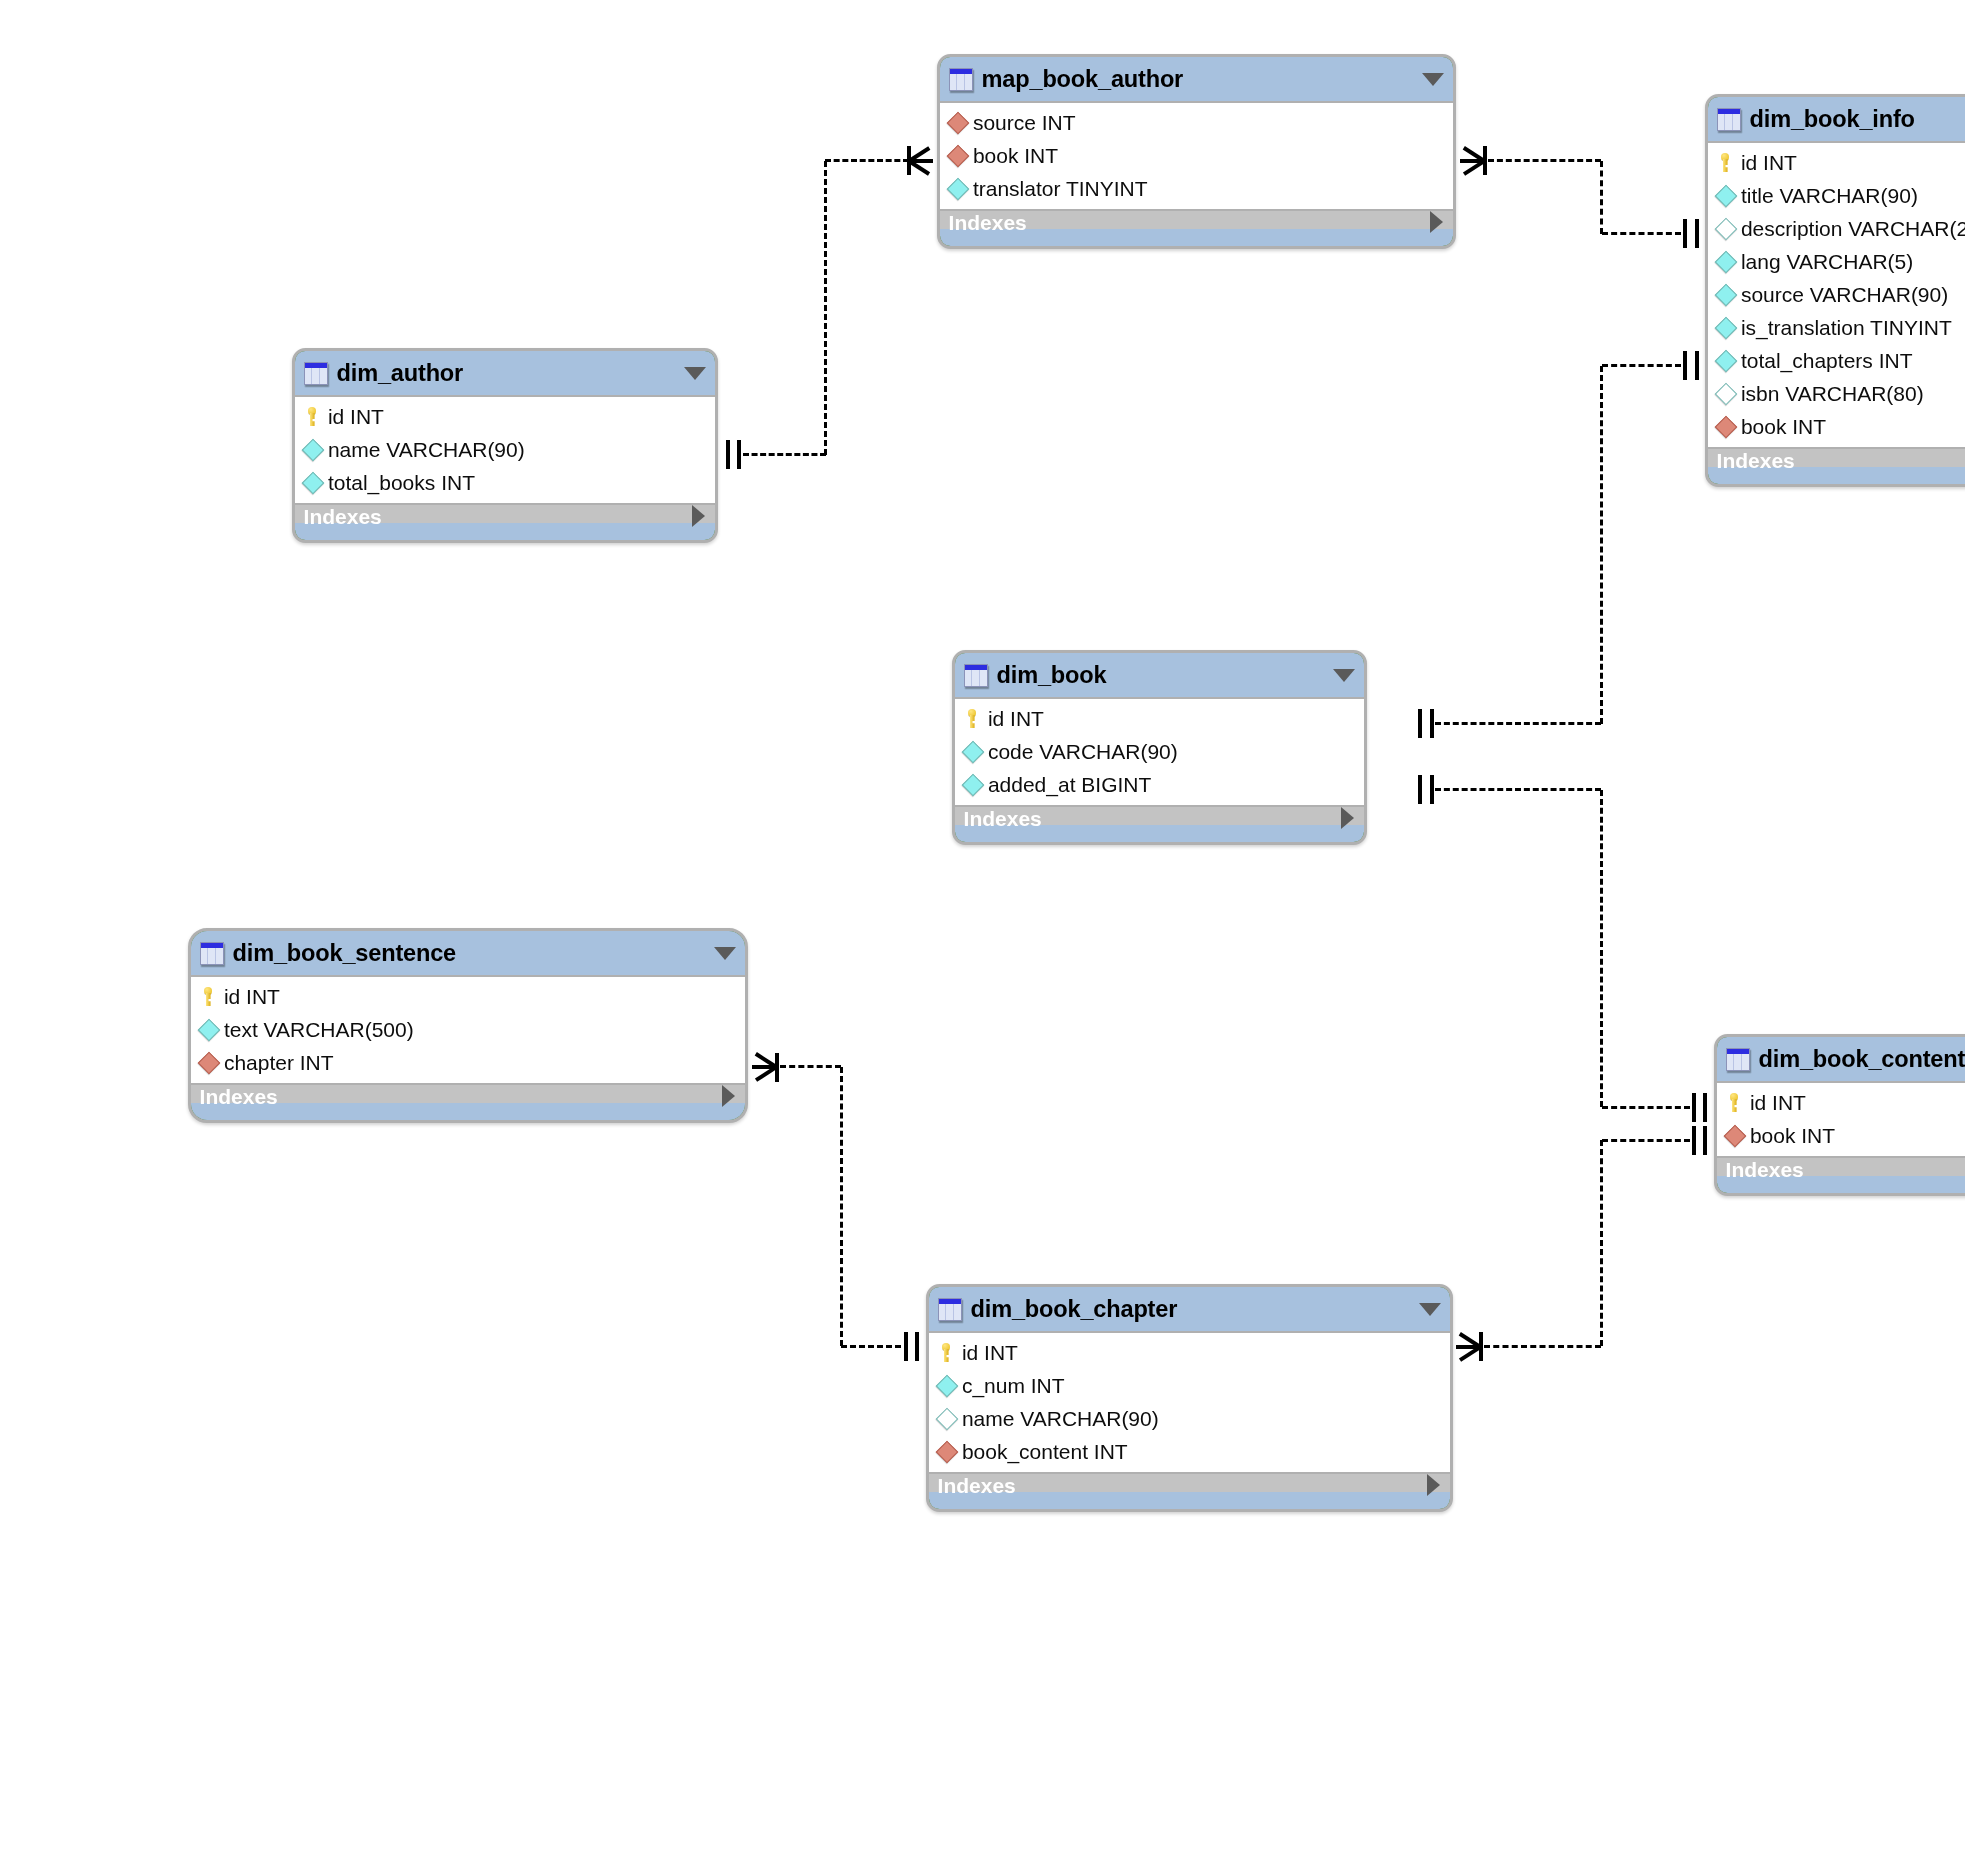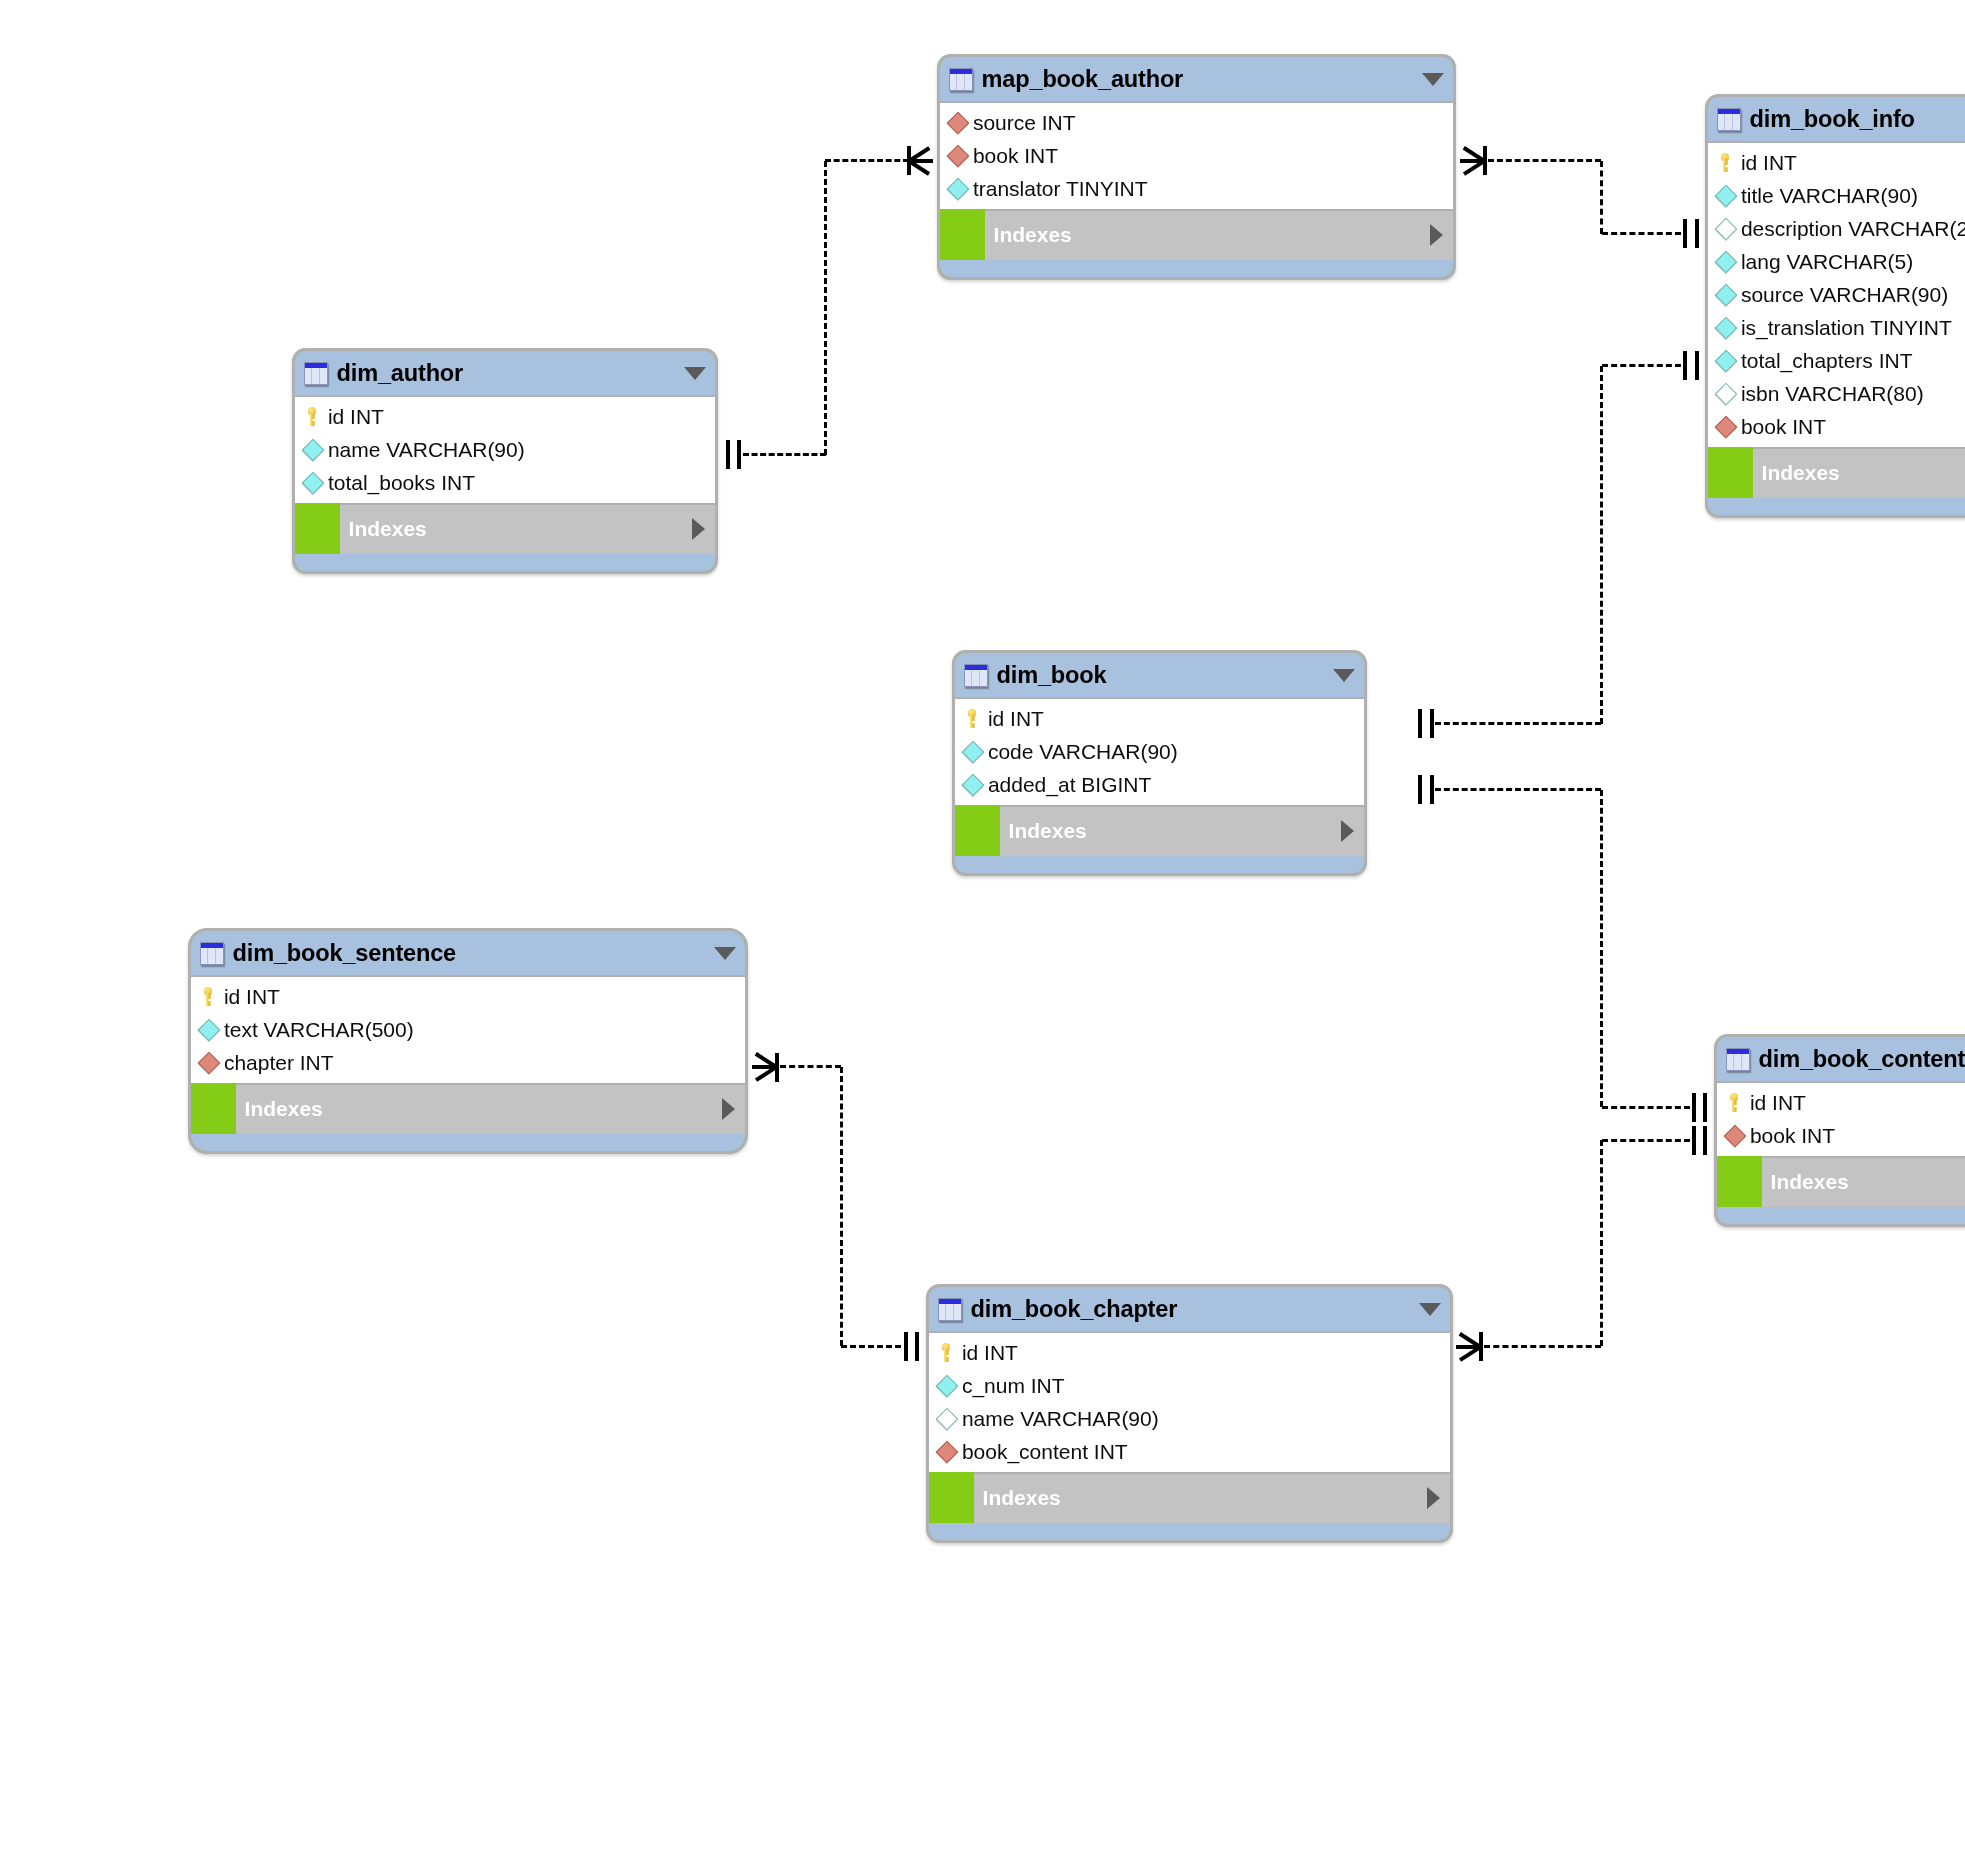--- a/index.html
+++ b/index.html
@@ -15,21 +15,21 @@
     height: 1870px;
     background: #ffffff;
     overflow: hidden;
   }
 
   
   .tbl {
     position: absolute;
     border: 3.5px solid #b0b0b0;
     border-radius: 13.4px;
-    background: #84cc16;
+    background: #4d7c0f;
     box-shadow: 0 2px 3.5px rgba(0,0,0,0.18);
     overflow: hidden;
   }
   .tbl-head {
     background: #a7c1de;
     display: flex;
     align-items: center;
     padding: 5.5px 8.6px 5.5px 8.6px;
     border-bottom: 2.8px solid #b0b0b0;
     min-height: 46px;
@@ -111,25 +111,23 @@
     border: 1.6px solid #6fb3ae;
     box-shadow: 0.4px 0.8px 0.8px rgba(0,0,0,.22);
   }
   .gl.dia.cyan::before { background: #8ff0ef; }
   .gl.dia.hollow::before { background: #ffffff; }
   .gl.dia.red::before { background: #dd8878; border-color: #b35d4e; }
 
   .tbl-idx {
     background: #c3c3c3;
     display: flex;
-    align-items: center;
     padding: 0 10.2px 0 8.6px;
-    height: 51px;
+    height: 20px;
     border-top: 2.4px solid #b0b0b0;
-    margin-left: 45px;
   }
   .idx-label {
     font-size: 21px; font-weight: bold; color: #ffffff;
     flex: 1 1 auto; white-space: nowrap;
   }
   .caret-right {
     width: 0; height: 0; flex: 0 0 auto;
     border-top: 11px solid transparent;
     border-bottom: 11px solid transparent;
     border-left: 13px solid #5a5a5a;

